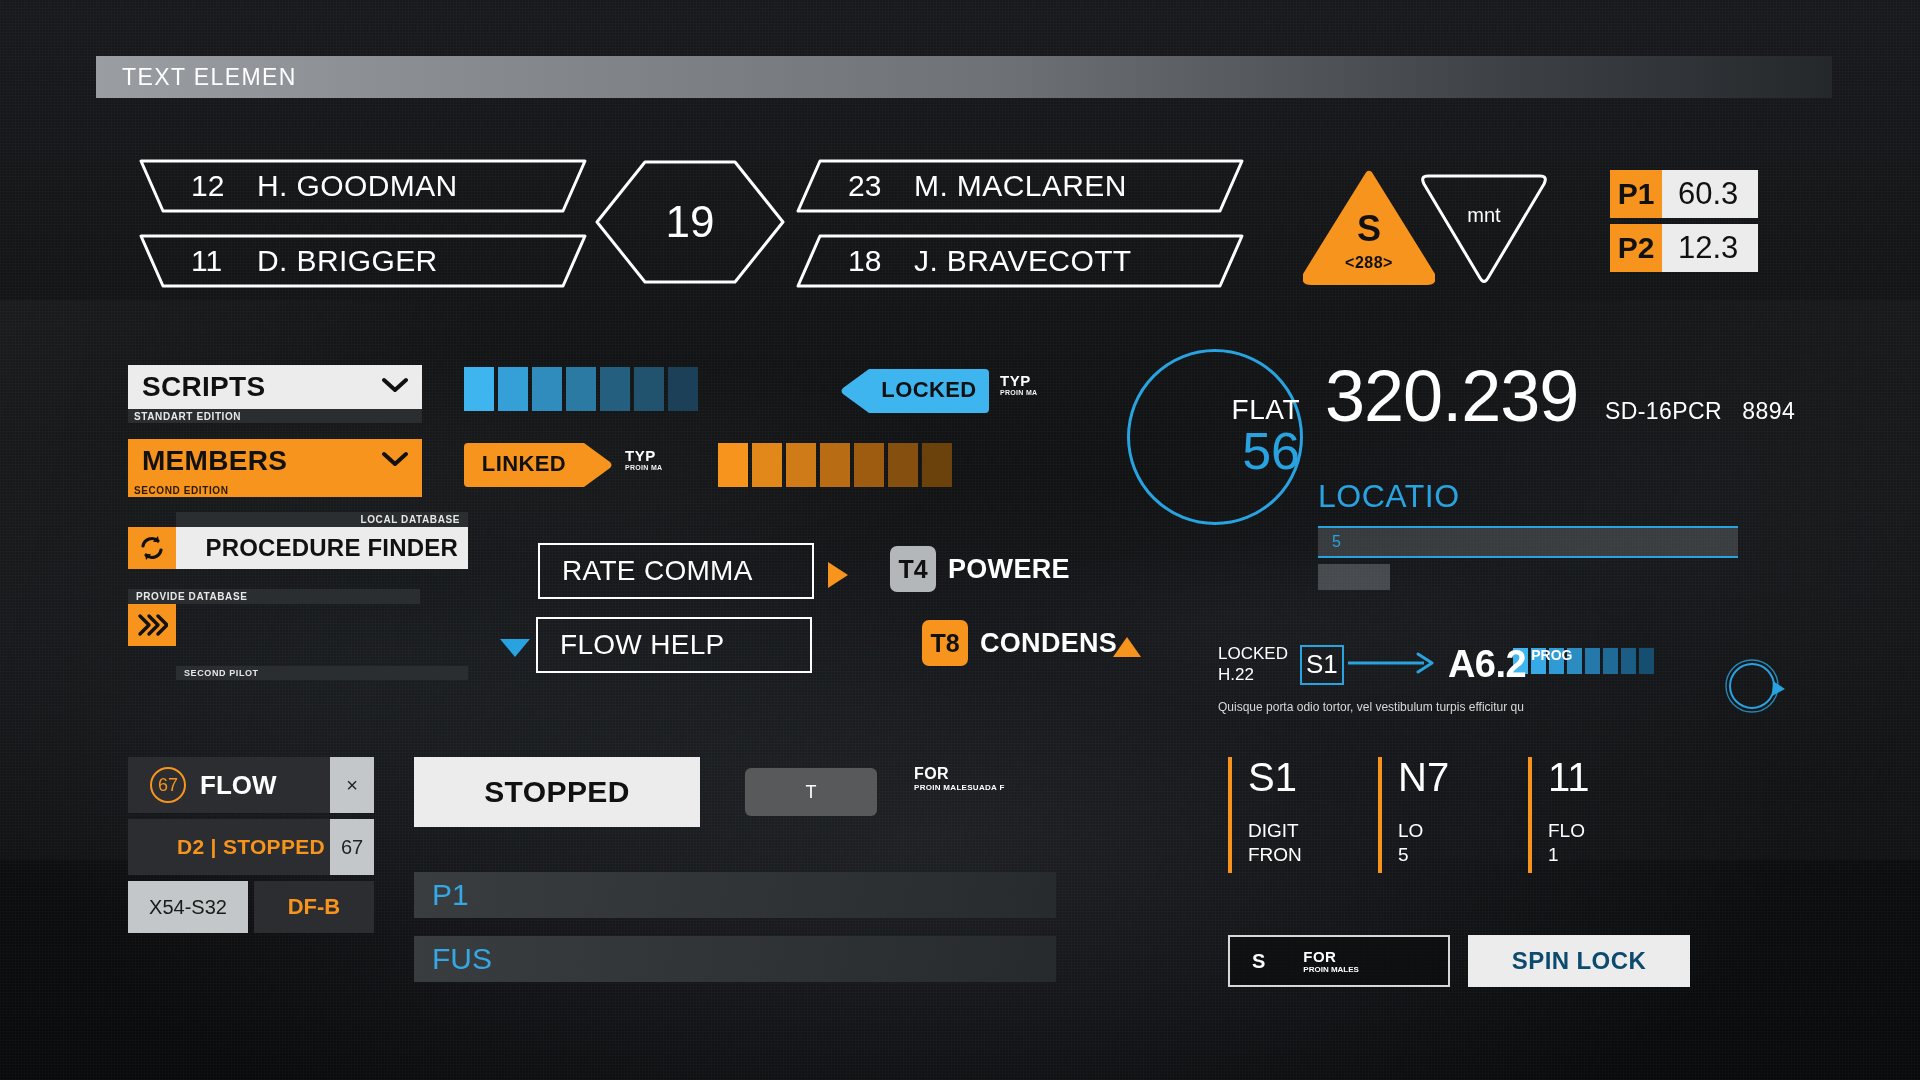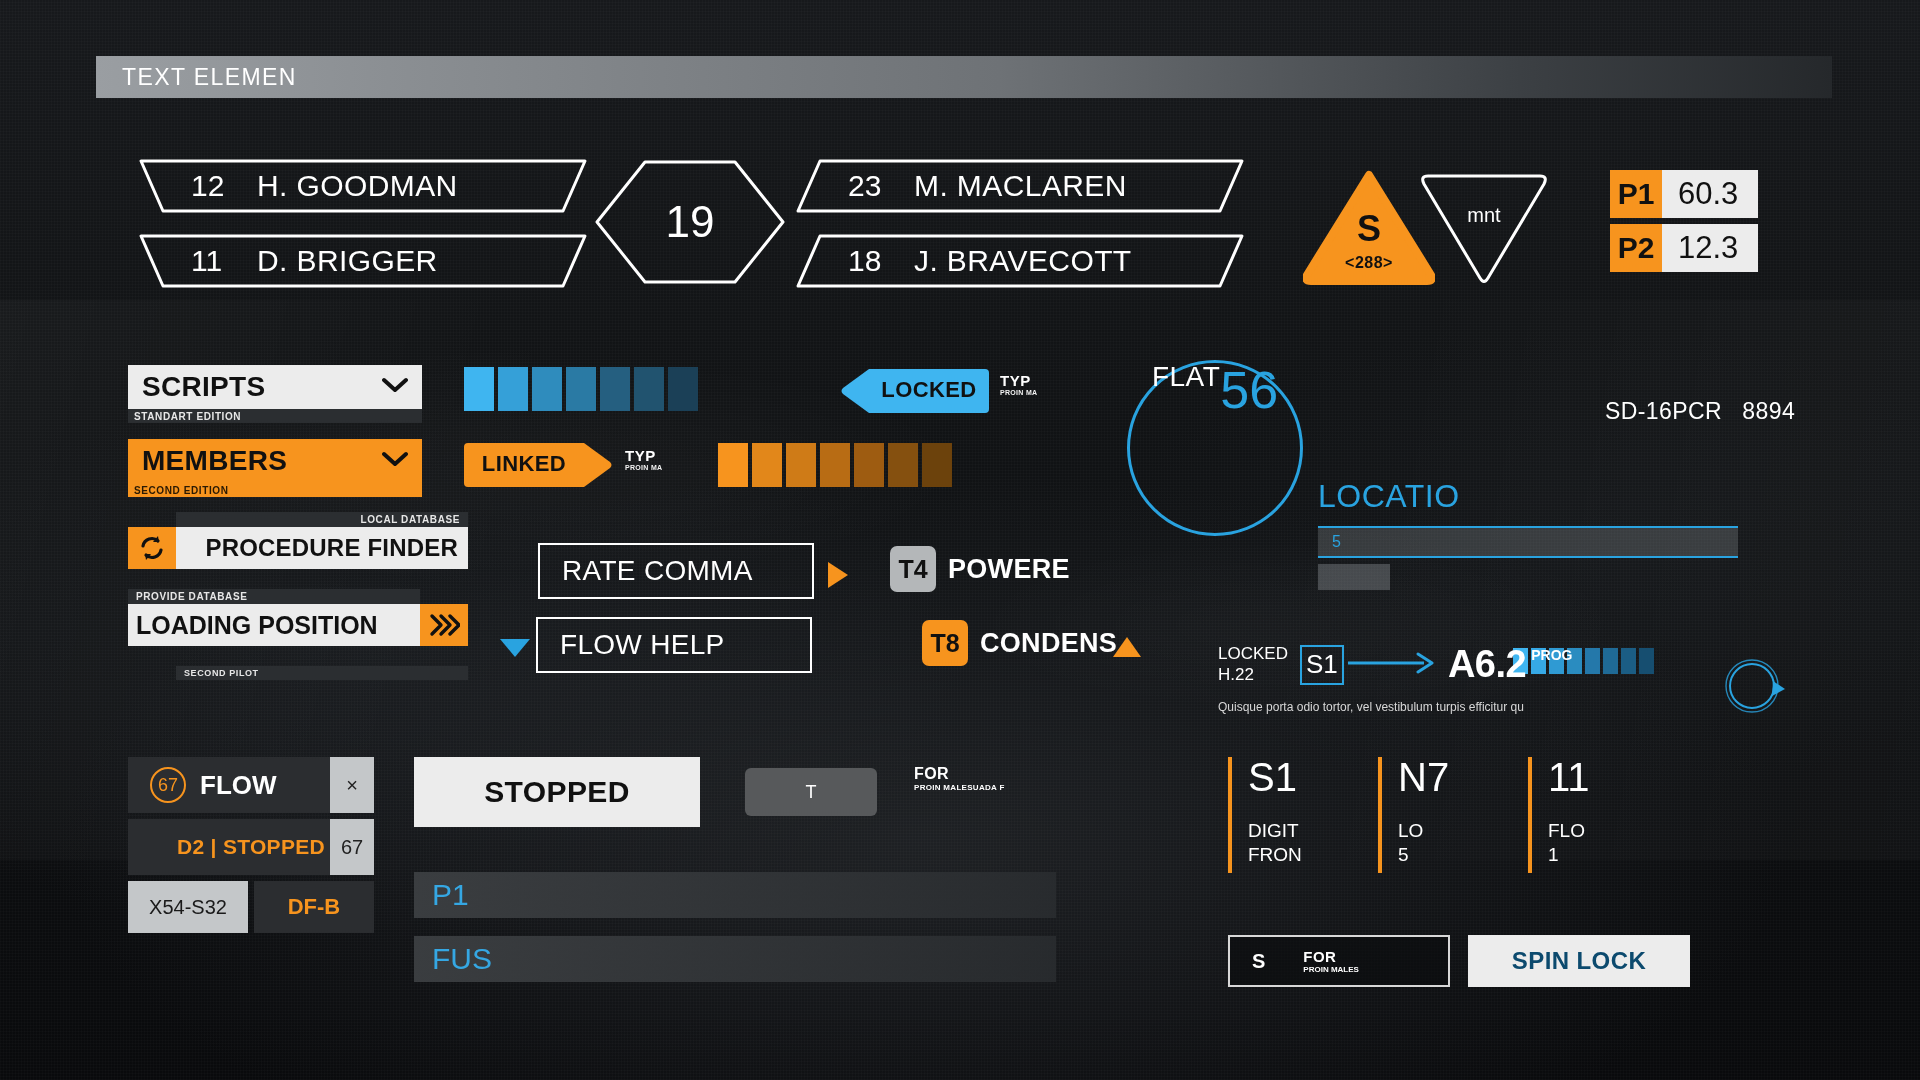--- a/index.html
+++ b/index.html
@@ -128,22 +128,22 @@
 
   
   .chiprow{ position:absolute; display:flex; align-items:center; gap:12px; }
   .chip{ width:46px; height:46px; border-radius:7px; display:flex; align-items:center;
          justify-content:center; font-size:25px; font-weight:700; color:#111; }
   .chip.grey{ background:#b4b7b9; }
   .chip.orange{ background:#f7941e; }
   .chiprow .cl{ color:#fff; font-size:27px; font-weight:700; letter-spacing:.3px; }
 
   
-  #flat{ left:1127px; top:360px; width:176px; height:176px; border:3px solid #29a3e0;
-         border-radius:50%; display:flex; flex-direction:row; align-items:flex-start; justify-content:center; }
+  #flat{ left:1127px; top:349px; width:176px; height:176px; border:3px solid #29a3e0;
+         border-radius:50%; display:flex; flex-direction:column; align-items:flex-end; justify-content:center; }
   #flat .a{ color:#fff; font-size:28px; font-weight:300; letter-spacing:.5px; line-height:1; }
   #flat .b{ color:#29a3e0; font-size:52px; font-weight:300; line-height:1.05; }
 
   #bignum{ left:1325px; top:355px; color:#fff; font-size:72px; font-weight:300; letter-spacing:-1px; }
   #bigcode{ left:1605px; top:398px; color:#fff; font-size:23px; font-weight:300; letter-spacing:.4px; }
 
   
   #loc{ left:1318px; top:478px; width:420px; }
   #loc .h{ color:#29a3e0; font-size:32px; font-weight:300; letter-spacing:.5px; }
   #loc .b1{ margin-top:11px; height:32px; background:rgba(140,145,150,0.30);
@@ -316,21 +316,20 @@
           <path d="M24,17 a9,9 0 0 1 -15,5" fill="none" stroke="#111" stroke-width="3.2" stroke-linecap="round"></path>
           <path d="M21,3 L22,9 L16,9 Z" fill="#111"></path>
           <path d="M9,27 L8,21 L14,21 Z" fill="#111"></path>
         </svg>
       </div>
       <div class="pfBody">PROCEDURE FINDER</div>
     </div>
     <div class="pfGap"></div>
     <div class="pfTopL" style="margin-right:48px;">PROVIDE DATABASE</div>
     <div class="pfRow">
-      <div class="pfBodyL">LOADING POSITION</div>
       <div class="pfArrow">
         <svg width="32" height="26" viewBox="0 0 32 26">
           <path d="M4,4 L13,13 L4,22" fill="none" stroke="#111" stroke-width="3.4" stroke-linecap="round" stroke-linejoin="round"></path>
           <path d="M13,4 L22,13 L13,22" fill="none" stroke="#111" stroke-width="3.4" stroke-linecap="round" stroke-linejoin="round"></path>
           <path d="M22,4 L31,13 L22,22" fill="none" stroke="#111" stroke-width="3.4" stroke-linecap="round" stroke-linejoin="round"></path>
         </svg>
       </div>
     </div>
     <div class="pfGap"></div>
     <div class="pilotCap">SECOND PILOT</div>
@@ -411,20 +410,21 @@
   <div class="lyr" style="left:1112px; top:636px;">
     <svg width="30" height="22" viewBox="0 0 30 22">
         <path d="M15,1 L29,21 L1,21 Z" fill="#f7941e"></path>
       </svg>
   </div>
 
   <div class="lyr" id="flat">
     <div class="a">FLAT</div>
     <div class="b">56</div>
   </div>
+  <div class="lyr" id="bignum">320.239</div>
   <div class="lyr" id="bigcode">
     <span>SD-16PCR</span>&nbsp;&nbsp;&nbsp;<span>8894</span>
   </div>
 
   <div class="lyr" id="loc">
     <div class="h">LOCATIO</div>
     <div class="b1">
       <span>5</span>
     </div>
     <div class="b2"></div>

